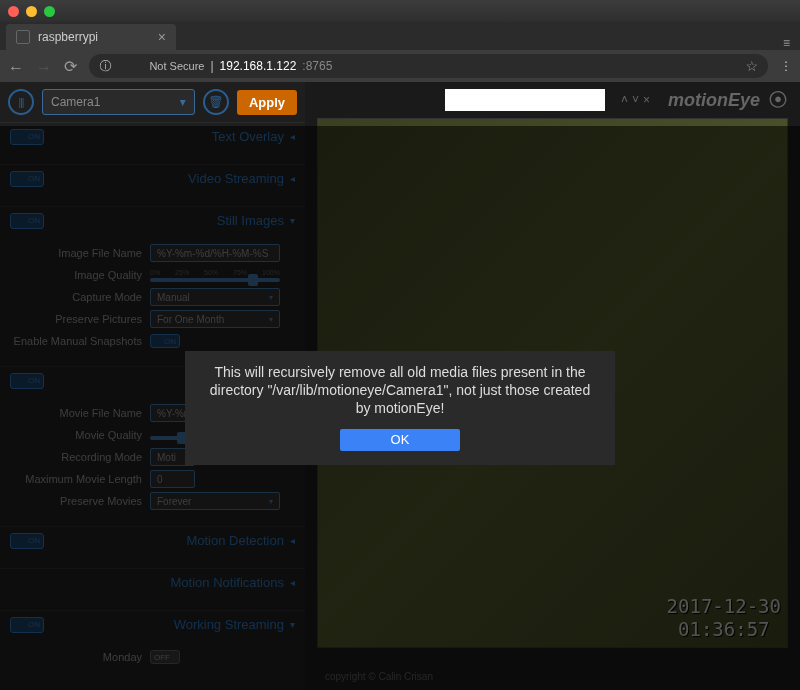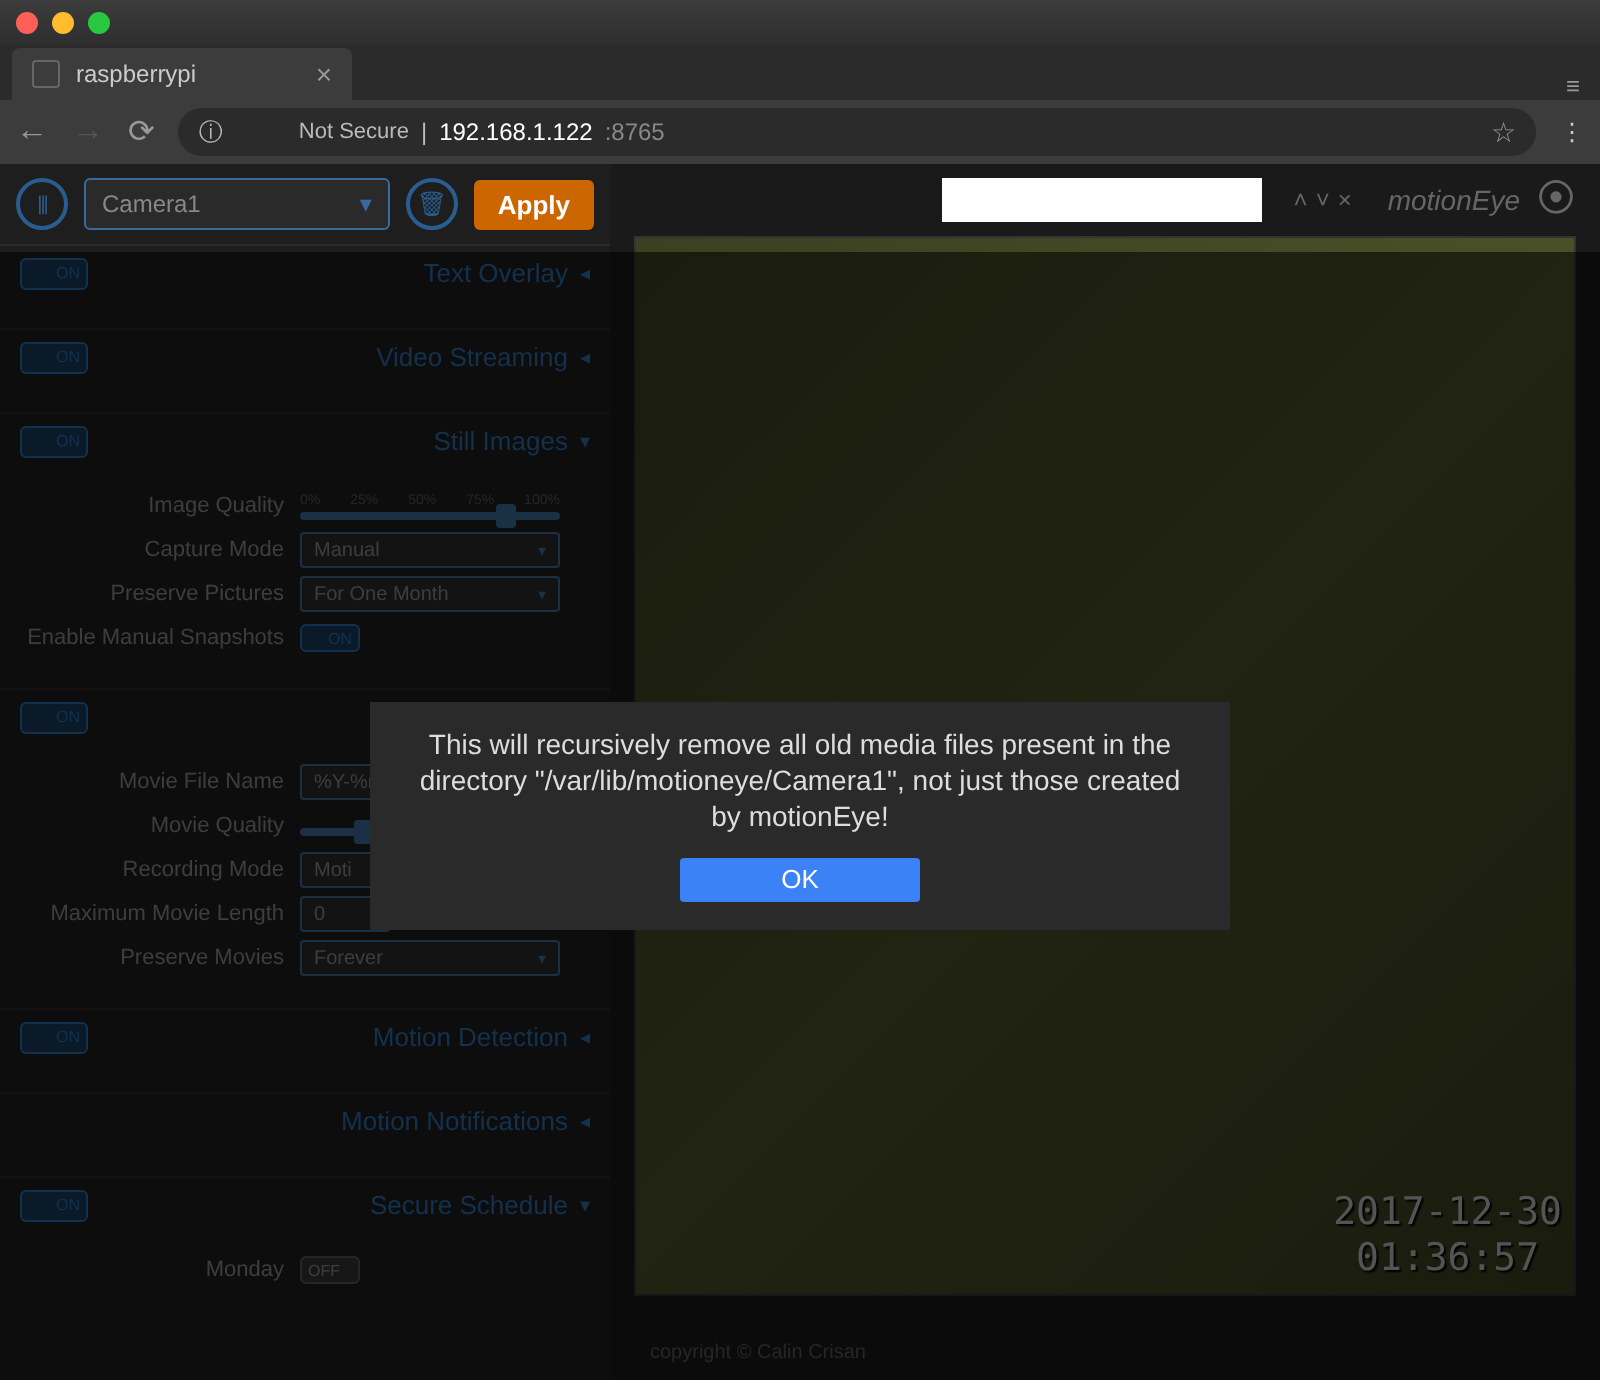--- a/index.html
+++ b/index.html
@@ -227,22 +227,22 @@
     gap: 8px;
   }
   .search-box {
     margin-left: auto;
     width: 160px;
     height: 22px;
     background: #fff;
   }
   .logo {
     color: #666;
-    font-size: 14px;
-    font-weight: normal;
+    font-size: 18px;
+    font-weight: bold;
     font-style: italic;
     margin-left: 10px;
   }
   .top-icons { color: #666; font-size: 12px; margin-left: 8px; display: flex; gap: 4px; }
   .cam-preview {
     margin: 0 12px;
     height: 530px;
     background: linear-gradient(135deg, #3a4020 0%, #4a5028 50%, #3a4020 100%);
     position: relative;
     border: 1px solid #333;
@@ -370,20 +370,26 @@
 
     <div class="section-header">
       <div class="toggle">
           <span>ON</span>
         </div>
       <span class="title">Still Images</span>
       <span class="chev">▾</span>
     </div>
     <div class="spacer"></div>
     <div class="form-row">
+      <label>Image File Name</label>
+      <div class="control text-input">
+          <span>%Y-%m-%d/%H-%M-%S</span>
+        </div>
+    </div>
+    <div class="form-row">
       <label>Image Quality</label>
       <div class="control slider-wrap">
         <div class="slider-labels">
           <span>0%</span>
           <span>25%</span>
           <span>50%</span>
           <span>75%</span>
           <span>100%</span>
         </div>
         <div class="slider-track">
@@ -474,21 +480,21 @@
       <span class="title">Motion Notifications</span>
       <span class="chev">◂</span>
     </div>
 
     <div class="section-gap"></div>
 
     <div class="section-header">
       <div class="toggle">
           <span>ON</span>
         </div>
-      <span class="title">Secure Schedule</span>
+      <span class="title">Working Streaming</span>
       <span class="chev">▾</span>
     </div>
     <div class="spacer"></div>
     <div id="days-container">
         <div class="form-row">
           <label>Monday</label>
           <div class="control">
             <div class="toggle small off">
               <span>OFF</span>
             </div>

